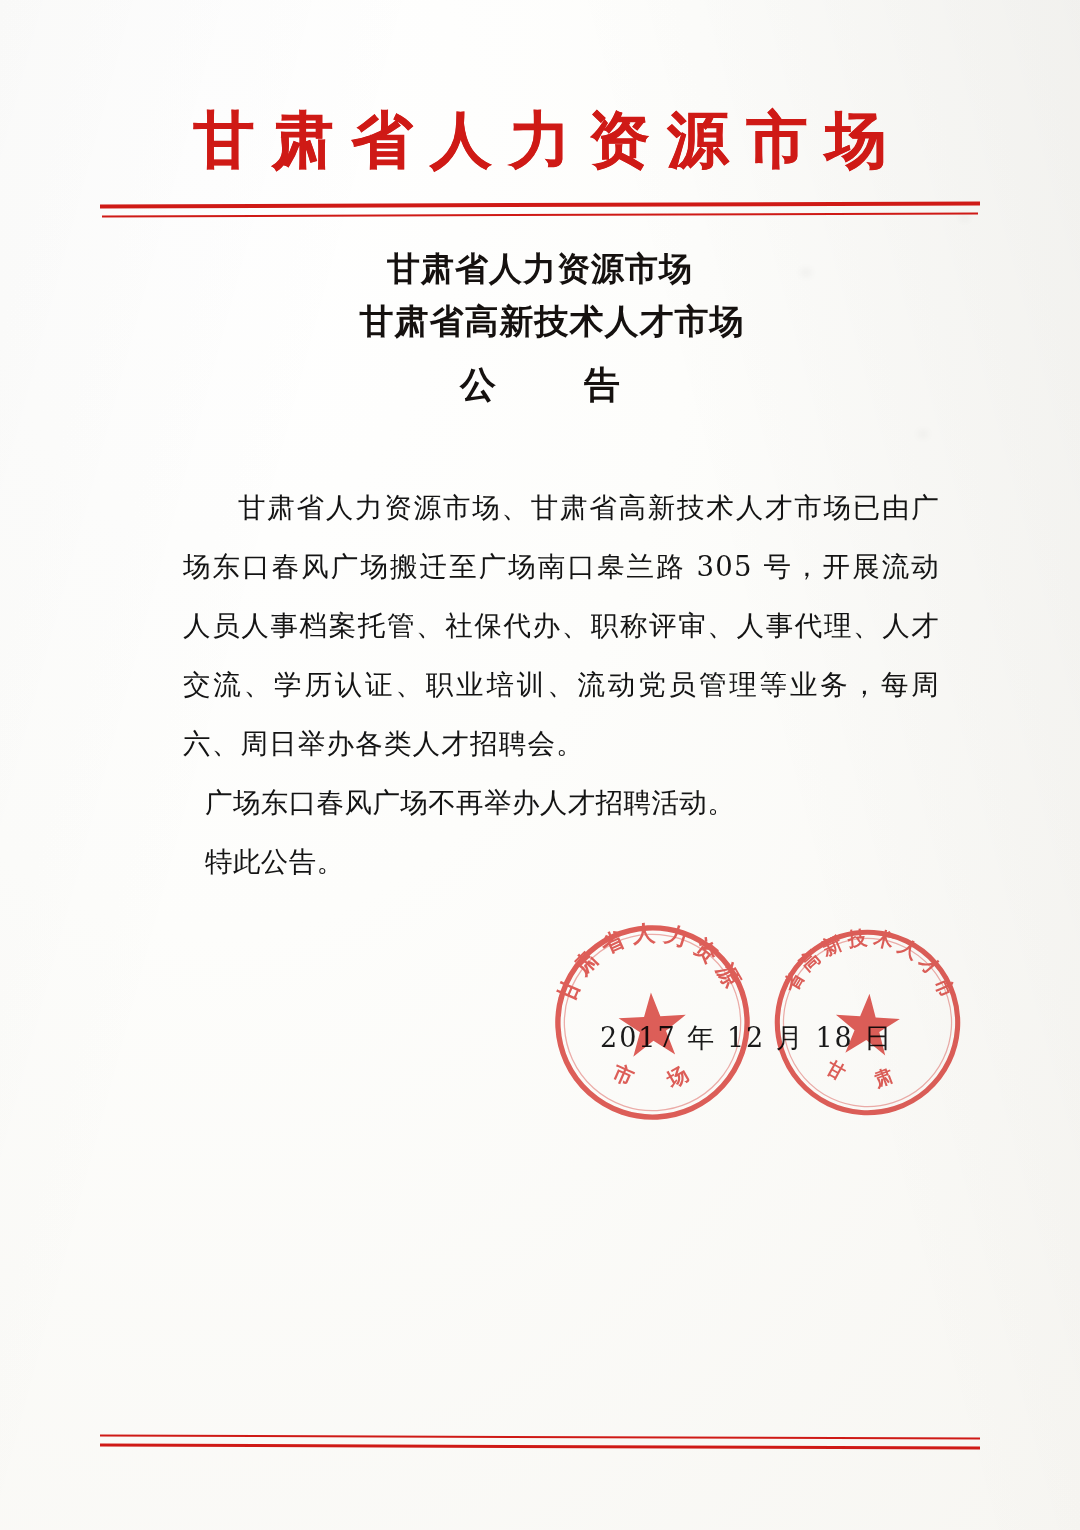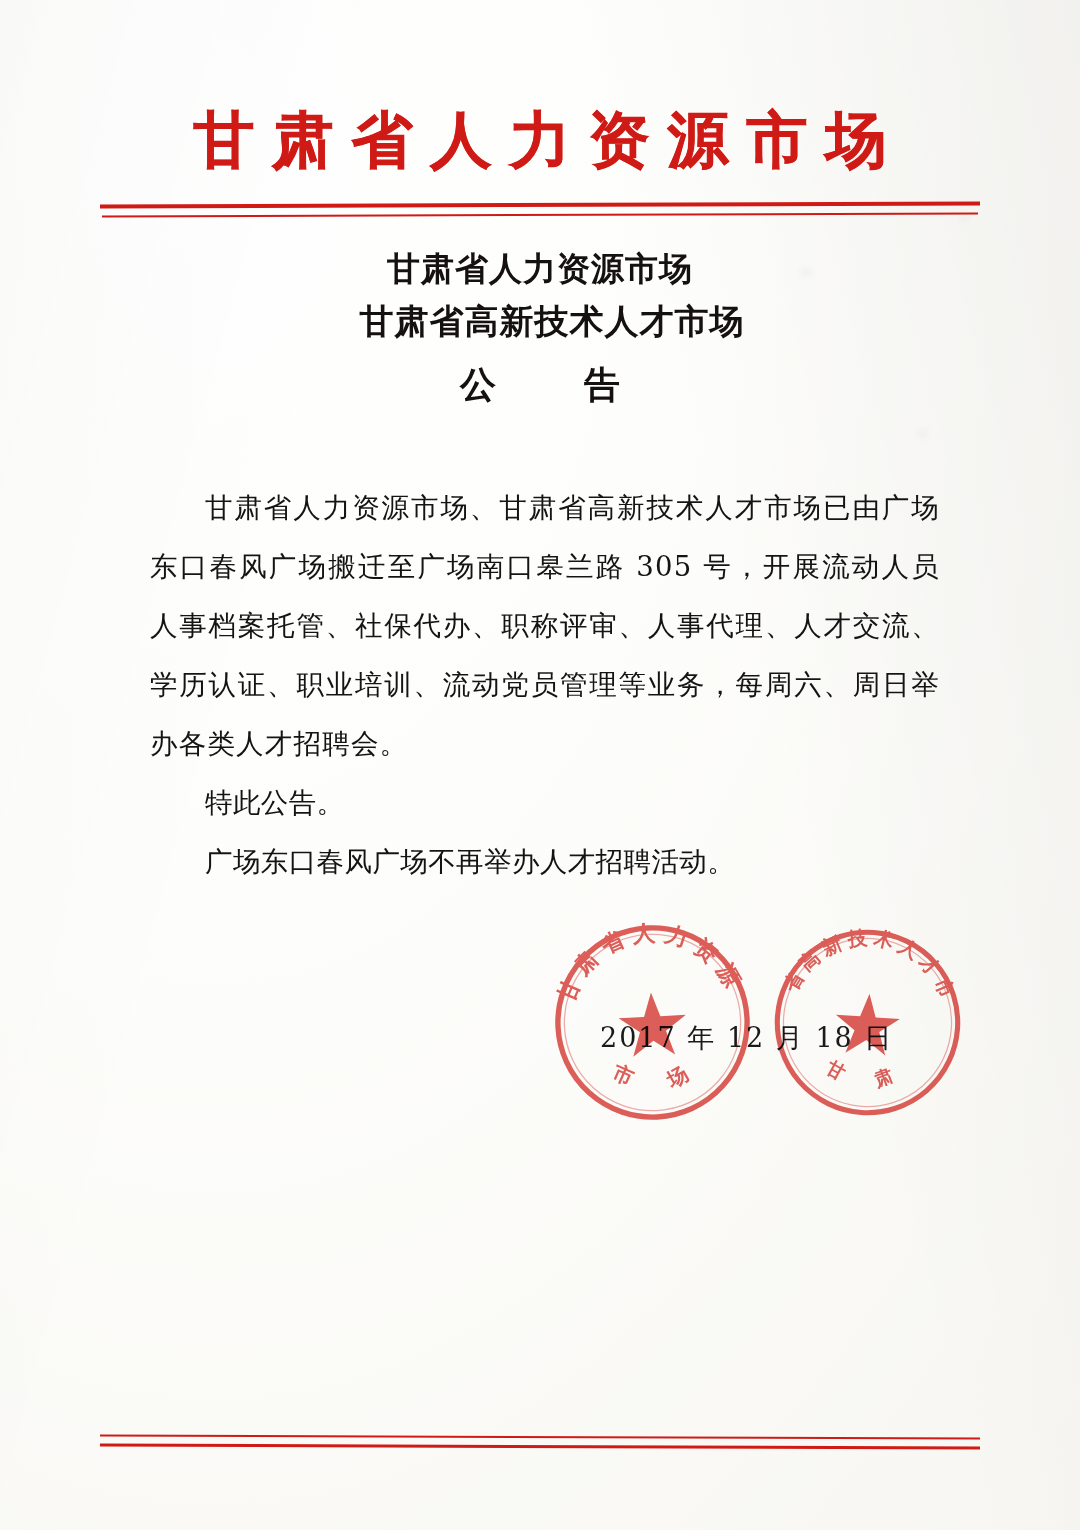--- a/index.html
+++ b/index.html
@@ -119,20 +119,21 @@
     text-align: justify;
     text-justify: inter-character;
     letter-spacing: 0.4px;
   }
   .body-text p {
     margin: 0;
     text-indent: 2em;
   }
   .body-text p.p1 {
     letter-spacing: 1.2px;
+    margin-left: 33px;
   }
 
   
   .sign-date {
     position: absolute;
     top: 1020px;
     left: 600px;
     font-family: "DejaVu Serif", "Liberation Serif", serif;
     font-size: 27px;
     letter-spacing: 2px;
@@ -204,22 +205,22 @@
   </div>
 
   <div class="heading">
     <div class="heading-line l1">甘肃省人力资源市场</div>
     <div class="heading-line l2">甘肃省高新技术人才市场</div>
     <div class="gonggao">公　告</div>
   </div>
 
   <div class="body-text">
     <p class="p1">甘肃省人力资源市场、甘肃省高新技术人才市场已由广场东口春风广场搬迁至广场南口皋兰路 305 号，开展流动人员人事档案托管、社保代办、职称评审、人事代理、人才交流、学历认证、职业培训、流动党员管理等业务，每周六、周日举办各类人才招聘会。</p>
+    <p>广场东口春风广场不再举办人才招聘活动。</p>
     <p>特此公告。</p>
-    <p>广场东口春风广场不再举办人才招聘活动。</p>
   </div>
 
   <div class="sign-date">2017 年 12 月 18 日</div>
 
   <div class="seal seal-left">
     <svg viewBox="0 0 200 200" width="215" height="215" aria-hidden="true">
       <defs>
         <path id="arcL" d="M 100,100 m -76,0 a 76,76 0 1,1 152,0" fill="none"></path>
         <path id="arcLb" d="M 100,100 m -62,0 a 62,62 0 1,0 124,0" fill="none"></path>
       </defs>

